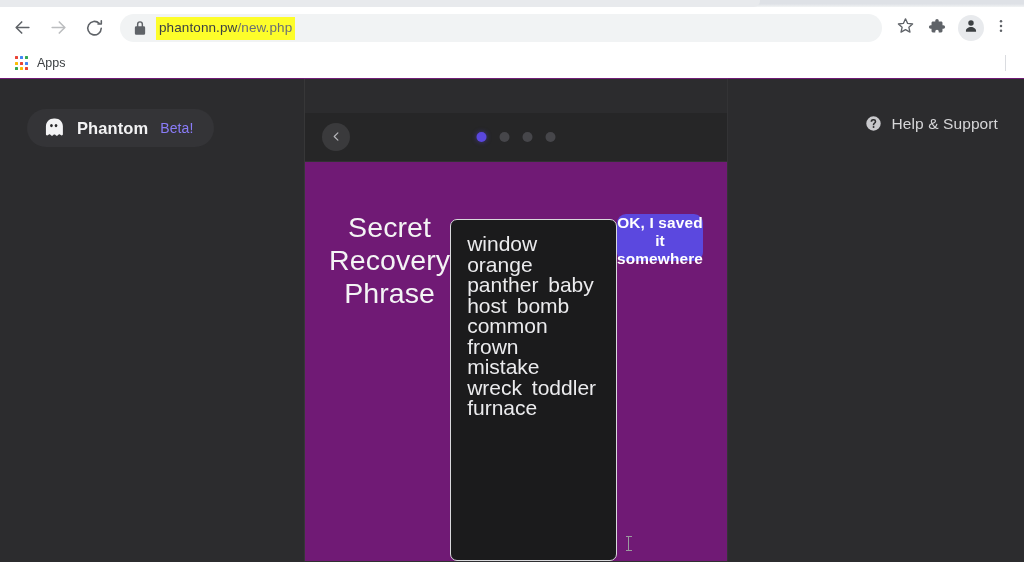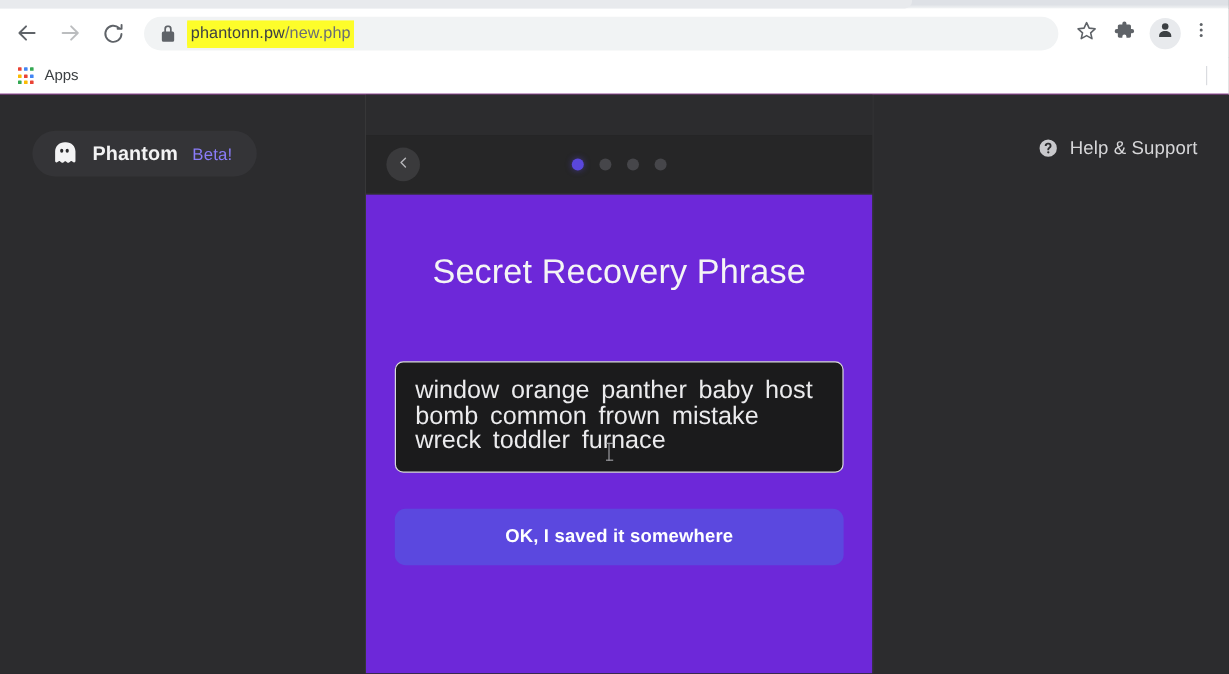--- a/index.html
+++ b/index.html
@@ -211,23 +211,22 @@
     transform: translate(-50%, -50%);
     display: flex;
     gap: 13px;
   }
   .dot { width: 10px; height: 10px; border-radius: 50%; background: #46464a; }
   .dot.active { background: #5a47dd; box-shadow: 0 0 5px rgba(90,71,221,.55); }
 
   .modal-body {
     flex: 1 1 auto;
     padding: 0 24px;
-    background: #6d28d9;
-    display: flex;
-    flex-direction: column;
+    background: #701a75;
+    display: flex;
   }
   .title {
     margin-top: 49px;
     text-align: center;
     font-size: 28.5px;
     font-weight: normal;
     color: #f4f4f5;
     letter-spacing: .1px;
   }
   .subtitle {
@@ -262,21 +261,21 @@
     background: #9a9a9e;
   }
   .caret::before, .caret::after {
     content: ""; position: absolute; left: -2.5px;
     width: 6px; height: 1px; background: #9a9a9e;
   }
   .caret::before { top: 0; }
   .caret::after  { bottom: 0; }
 
   .cta {
-    margin-top: 30px;
+    margin-top: 52px;
     height: 47px;
     width: 100%;
     border: none;
     border-radius: 9px;
     background: #5b48df;
     color: #ffffff;
     font-family: "Liberation Sans", sans-serif;
     font-size: 15.4px;
     font-weight: bold;
     letter-spacing: .15px;

